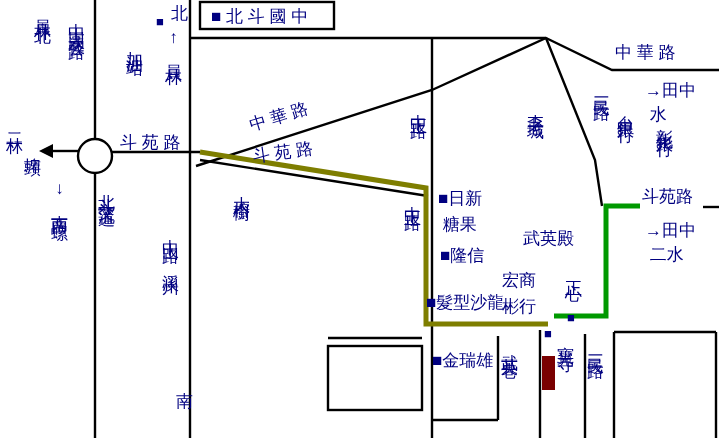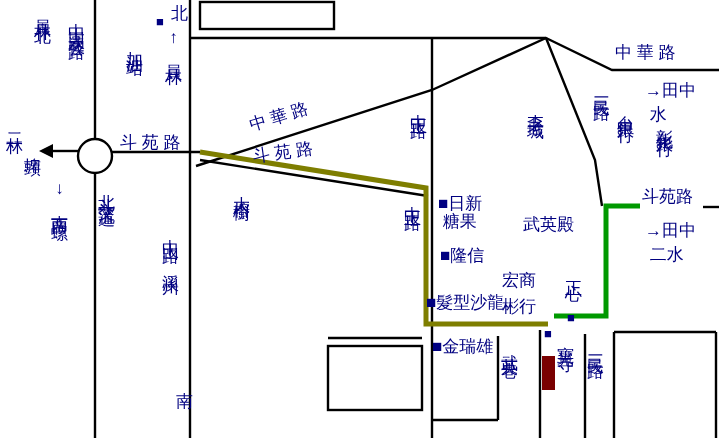--- a/index.html
+++ b/index.html
@@ -42,20 +42,21 @@
     <rect x="328" y="346" width="94" height="64" fill="#ffffff" stroke="#000000" stroke-width="2.4"></rect>
     <rect x="542" y="356" width="13" height="34" fill="#7a0000"></rect>
   </svg>
 
   <div class="lbl v" style="left:34px;top:6px">員林北↑</div>
   <div class="lbl v" style="left:68px;top:10px">中山高速公路</div>
   <div class="sqg" style="left:156px;top:15px">■</div>
   <div class="lbl v" style="left:126px;top:38px">加油站</div>
   <div class="lbl" style="left:171px;top:4px">北</div>
   <div class="lbl v" style="left:165px;top:28px">↑員林</div>
+  <div class="lbl" style="left:211px;top:7px">■ 北 斗 國 中</div>
   <div class="lbl v" style="left:6px;top:120px">二林</div>
   <div class="lbl v" style="left:24px;top:144px">埤頭</div>
   <div class="lbl" style="left:120px;top:133px">斗 苑 路</div>
   <div class="lbl v" style="left:51px;top:179px">↓南西螺</div>
   <div class="lbl v" style="left:98px;top:181px">北斗交流道</div>
   <div class="lbl v" style="left:162px;top:226px">中山路↓溪州</div>
   <div class="lbl" style="left:176px;top:392px">南</div>
 
   <div class="lbl" style="left:250px;top:116px;transform:rotate(-17deg);transform-origin:0 50%;">中 華 路</div>
   <div class="lbl" style="left:253px;top:147px;transform:rotate(-8deg);transform-origin:0 50%;">斗 苑 路</div>
@@ -67,29 +68,29 @@
   <div class="lbl v" style="left:593px;top:83px">三民路</div>
   <div class="lbl" style="left:615px;top:43px">中 華 路</div>
   <div class="lbl" style="left:645px;top:79px;line-height:24px">→田中
  水</div>
   <div class="lbl v" style="left:617px;top:101px">台中銀行</div>
   <div class="lbl v" style="left:656px;top:115px">彰化銀行</div>
   <div class="lbl" style="left:642px;top:187px">斗苑路</div>
   <div class="lbl" style="left:645px;top:219px;line-height:24px">→田中
  二水</div>
 
-  <div class="lbl" style="left:438px;top:195px;line-height:18px">■日新
+  <div class="lbl" style="left:438px;top:186px;line-height:26px">■日新
  糖果</div>
-  <div class="lbl" style="left:523px;top:215px">武英殿</div>
+  <div class="lbl" style="left:523px;top:229px">武英殿</div>
   <div class="lbl" style="left:440px;top:246px">■隆信</div>
   <div class="lbl" style="left:502px;top:268px;line-height:26px">宏商
 彬行</div>
   <div class="lbl v" style="left:565px;top:267px">正心</div>
   <div class="lbl" style="left:426px;top:293px">■髮型沙龍</div>
   <div class="sqg" style="left:567px;top:311px">■</div>
   <div class="sqg" style="left:544px;top:327px">■</div>
 
-  <div class="lbl" style="left:432px;top:337px">■金瑞雄</div>
+  <div class="lbl" style="left:432px;top:351px">■金瑞雄</div>
   <div class="lbl v" style="left:501px;top:341px">武英巷</div>
   <div class="lbl v" style="left:557px;top:333px">寶光寺</div>
   <div class="lbl v" style="left:587px;top:341px">三民路</div>
 
 </div>
 
 </body></html>

